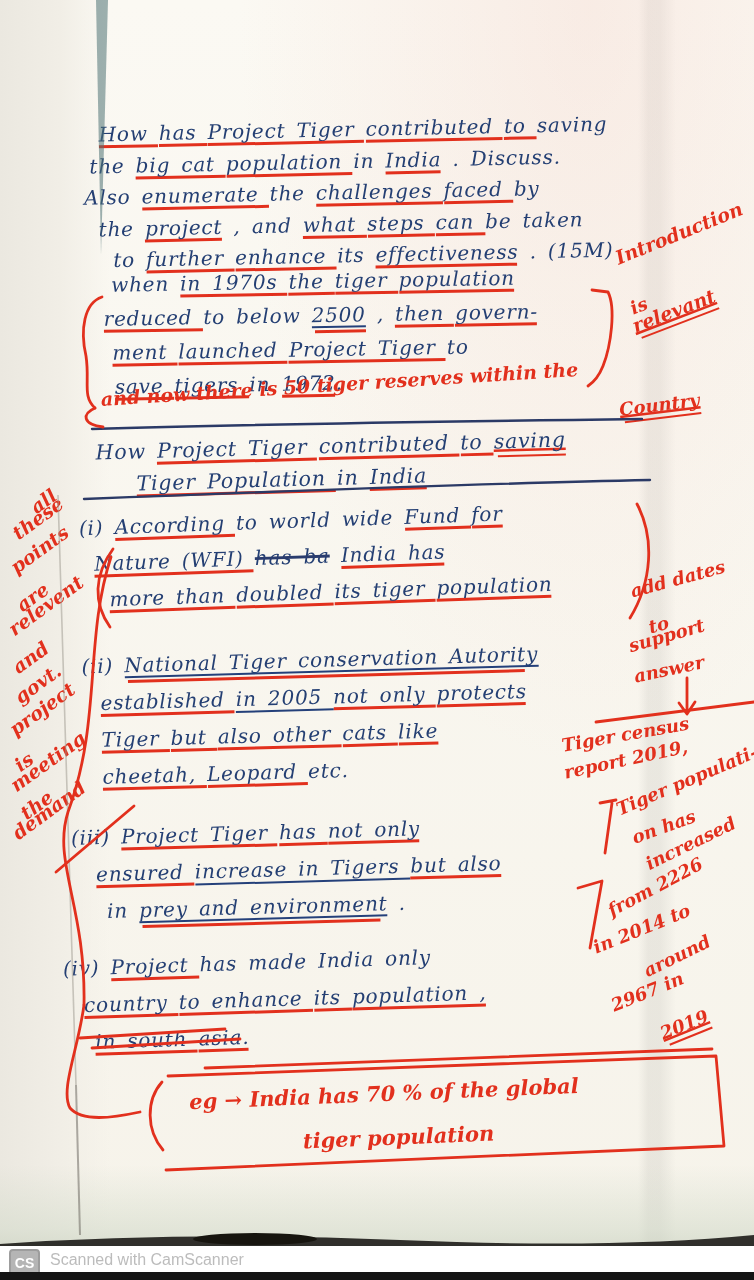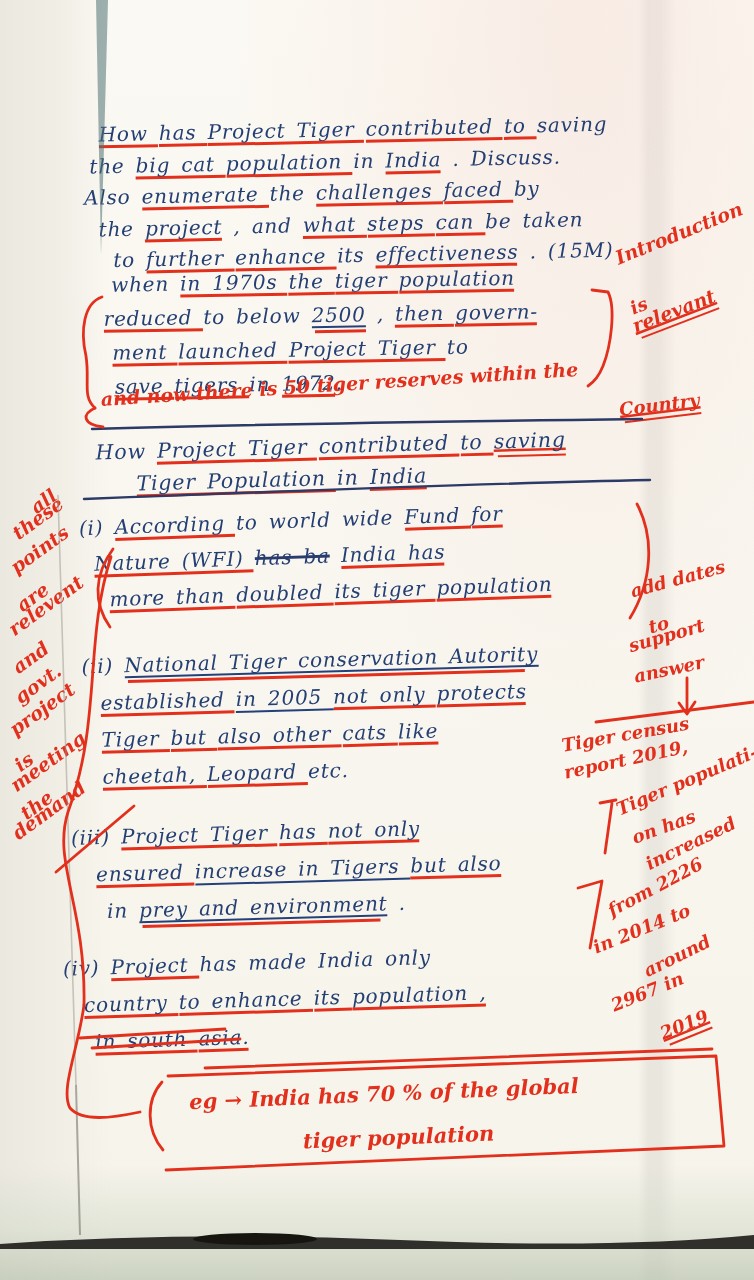--- a/index.html
+++ b/index.html
@@ -168,14 +168,19 @@
       <path d="M111,557 C84,640 102,720 68,812 C52,862 86,906 84,1005"></path>
       <path d="M56,872 L134,806"></path>
       <path d="M84,1005 C78,1050 60,1090 70,1108 C82,1122 112,1118 140,1112"></path>
       <path d="M162,1082 C146,1100 146,1130 163,1150"></path>
       <path d="M168,1076 L716,1056 L724,1146 L166,1170"></path>
       <path d="M205,1068 L712,1049"></path>
       <path d="M80,1038 L225,1029 M92,1048 L240,1039"></path>
     </g>
   </svg>
 
+  <div class="footer">
+    <div class="cs-logo">CS</div>
+    <div class="label">Scanned with CamScanner</div>
+    <div class="bar"></div>
+  </div>
 
 </div>
 
 </body></html>

